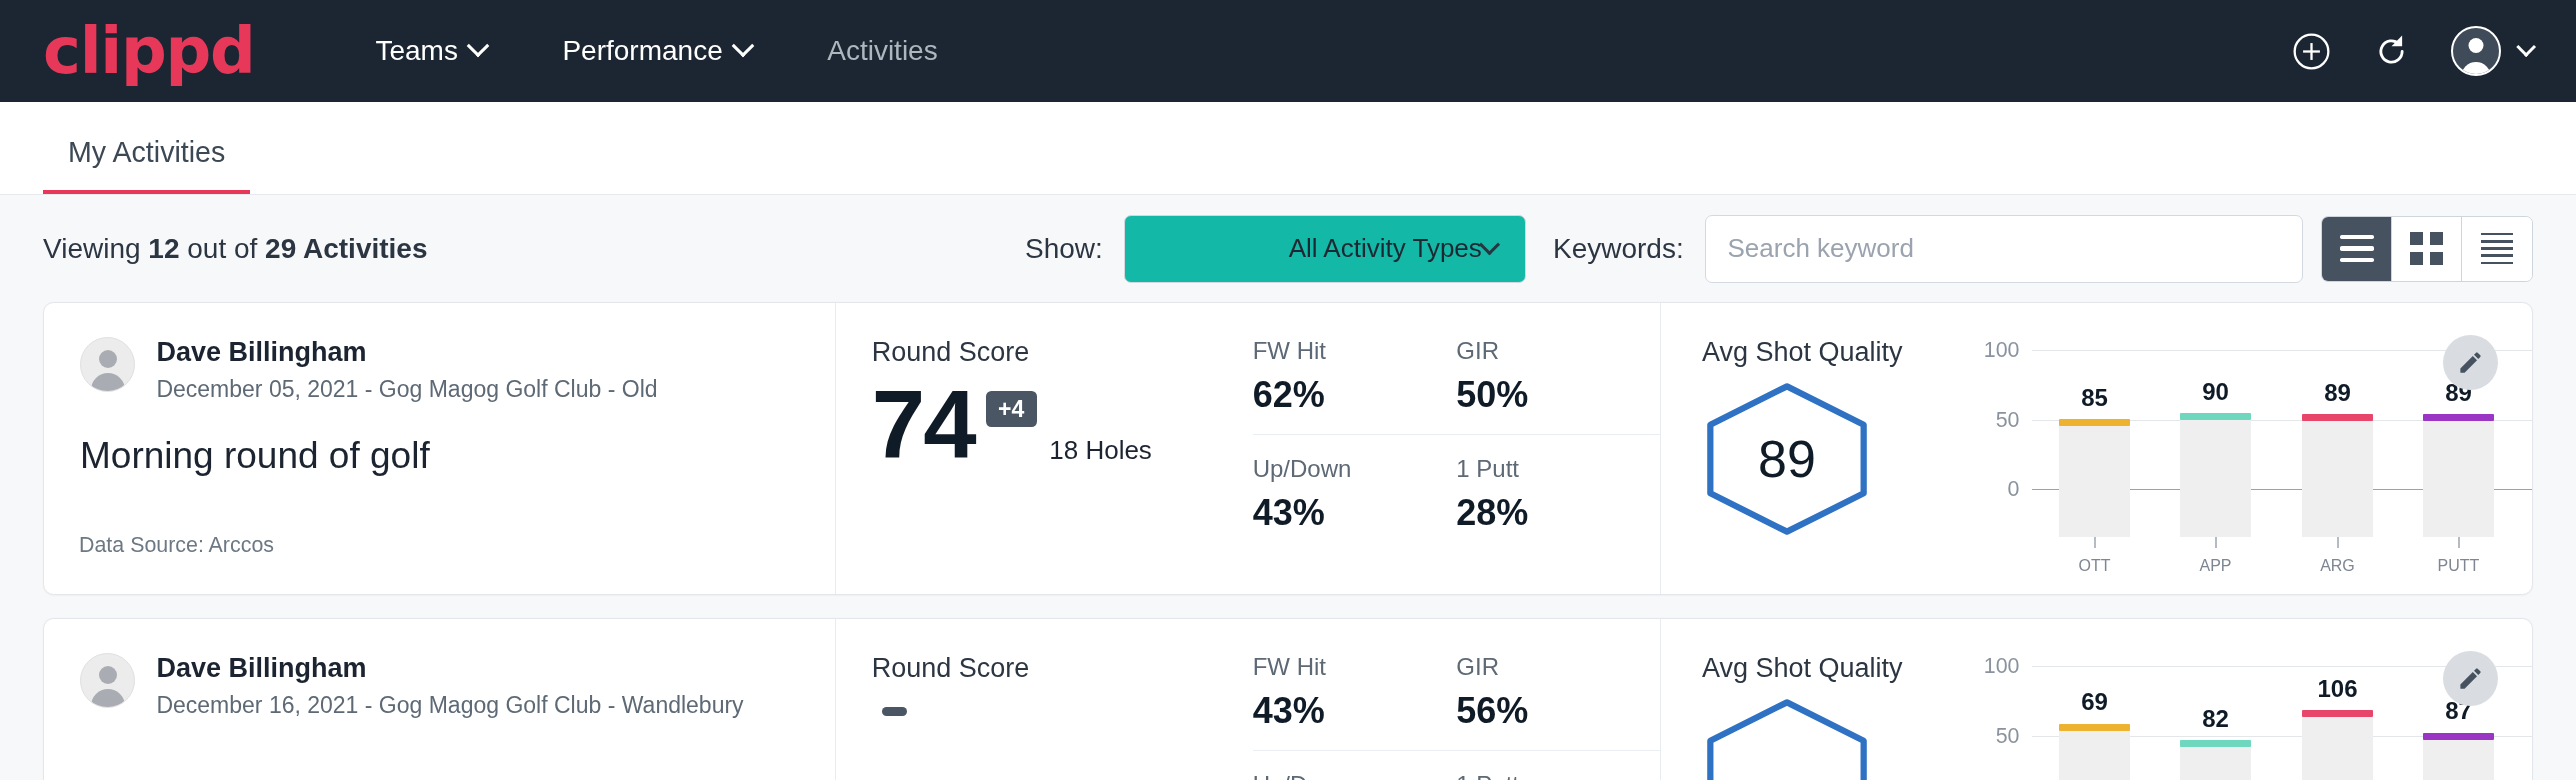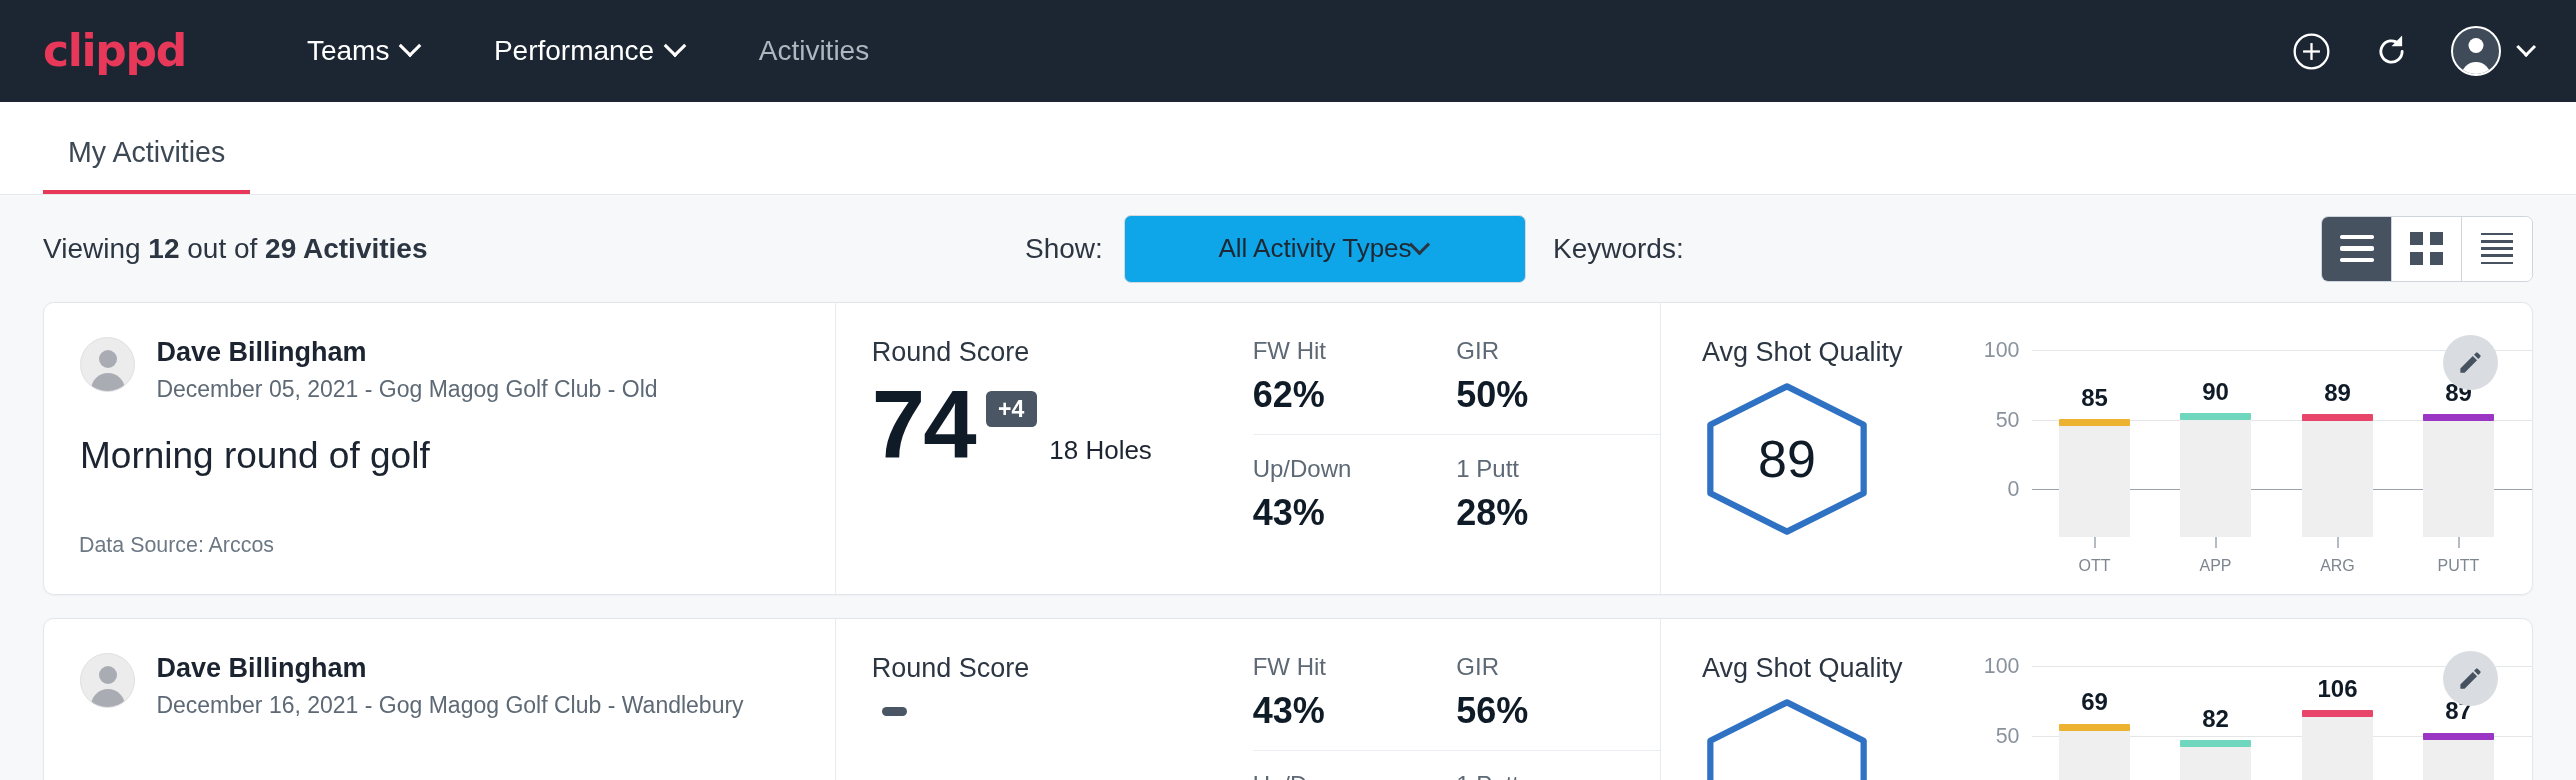--- a/index.html
+++ b/index.html
@@ -15,21 +15,21 @@
   
   .topnav {
     height: 102px;
     background: #1b2632;
     display: flex;
     align-items: center;
     padding: 0 43px;
     position: relative;
   }
   .logo {
-    font-size: 44px;
+    font-size: 64px;
     font-weight: 700;
     color: #e8385a;
     letter-spacing: -1.3px;
     margin-right: 89px;
     line-height: 1;
     font-family: "DejaVu Sans", sans-serif;
   }
   .nav-items { display: flex; align-items: center; gap: 12px; }
   .nav-item {
     display: flex;
@@ -116,26 +116,26 @@
   }
   .viewing { font-size: 28px; color: #2c3642; }
   .viewing b { font-weight: 700; }
   .show-group {
     position: absolute; left: 1025px;
     display: flex; align-items: center; gap: 21.4px;
   }
   .label { font-size: 28px; color: #2c3642; white-space: nowrap; }
   .select {
     width: 402px; height: 68px;
-    background: #0ea5e9;
+    background: #14b8a6;
     border: 0.9px solid #d4d9e0;
     border-radius: 7.1px;
     display: flex; align-items: center;
     padding: 0 23px;
-    justify-content: center;
+    justify-content: flex-end;
     cursor: pointer;
   }
   .select span { font-size: 26px; color: #1e2832; }
   .select .chev-dark {
     width: 15px; height: 15px;
     border-right: 3.6px solid #2b3541;
     border-bottom: 3.6px solid #2b3541;
     transform: rotate(45deg) translate(-2.7px,-2.7px);
     margin-right: 5.4px;
   }
@@ -341,20 +341,21 @@
   <div class="show-group">
     <span class="label">Show:</span>
     <div class="select">
       <span>All Activity Types</span>
       <span class="chev-dark"></span>
     </div>
   </div>
 
   <div class="kw-group">
     <span class="label">Keywords:</span>
+    <input class="kw-input" type="text" placeholder="Search keyword" style="">
   </div>
 
   <div class="viewtoggle">
     <div class="vt-btn active">
       <span class="bars3">
           <i></i>
           <i></i>
           <i></i>
         </span>
     </div>

